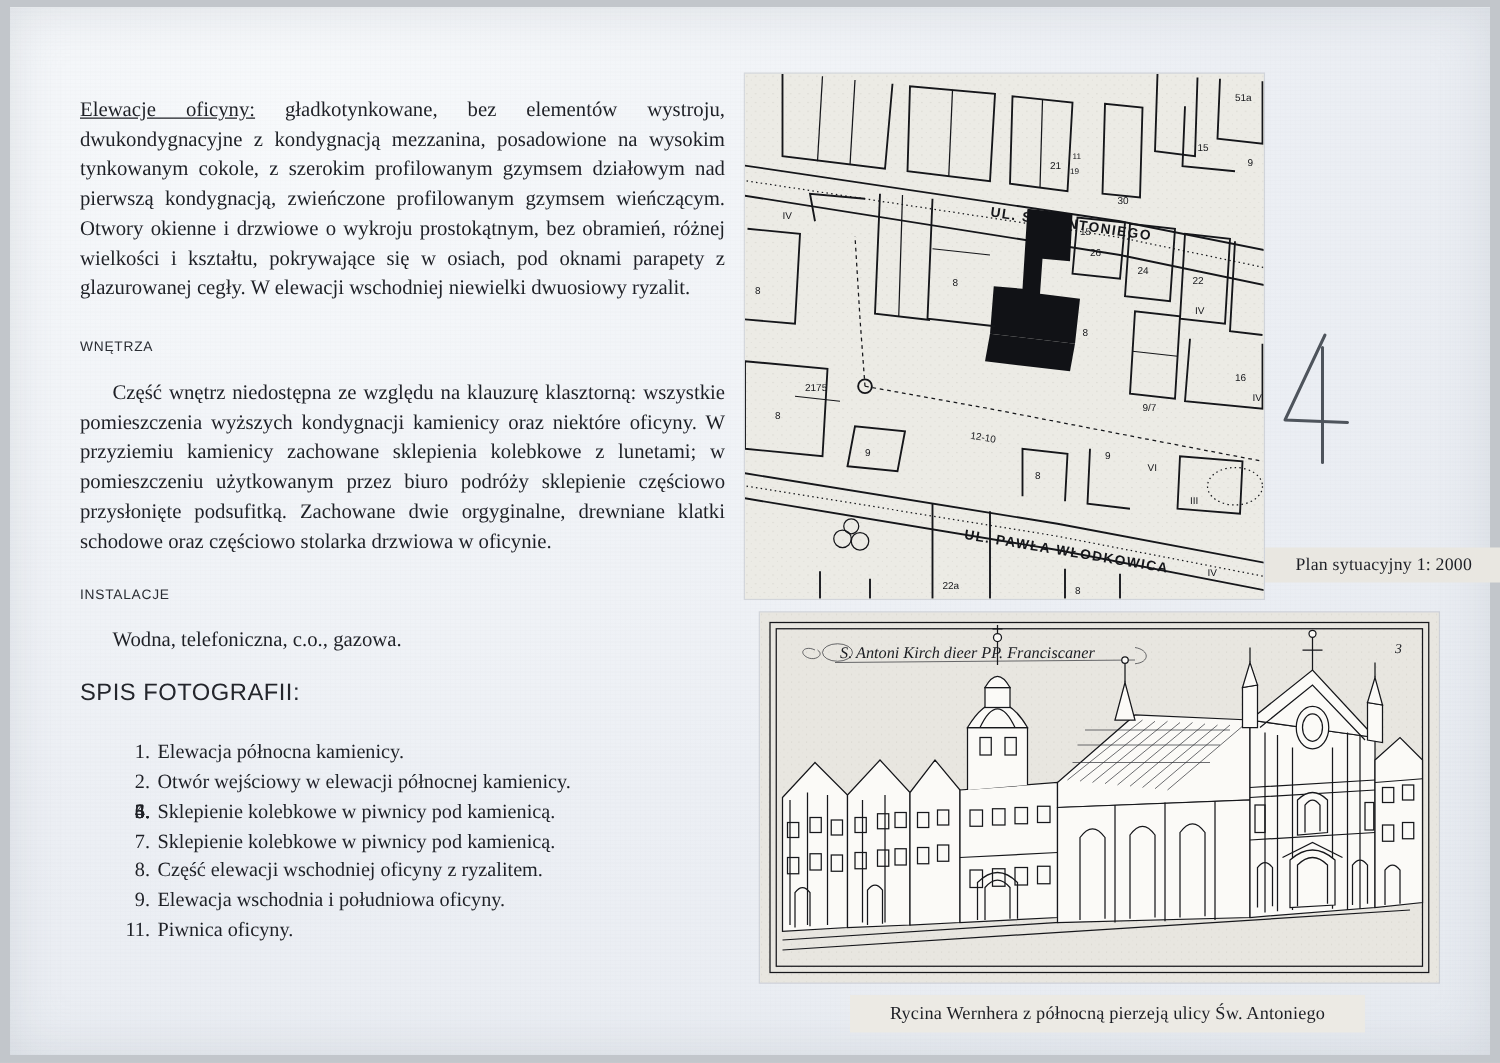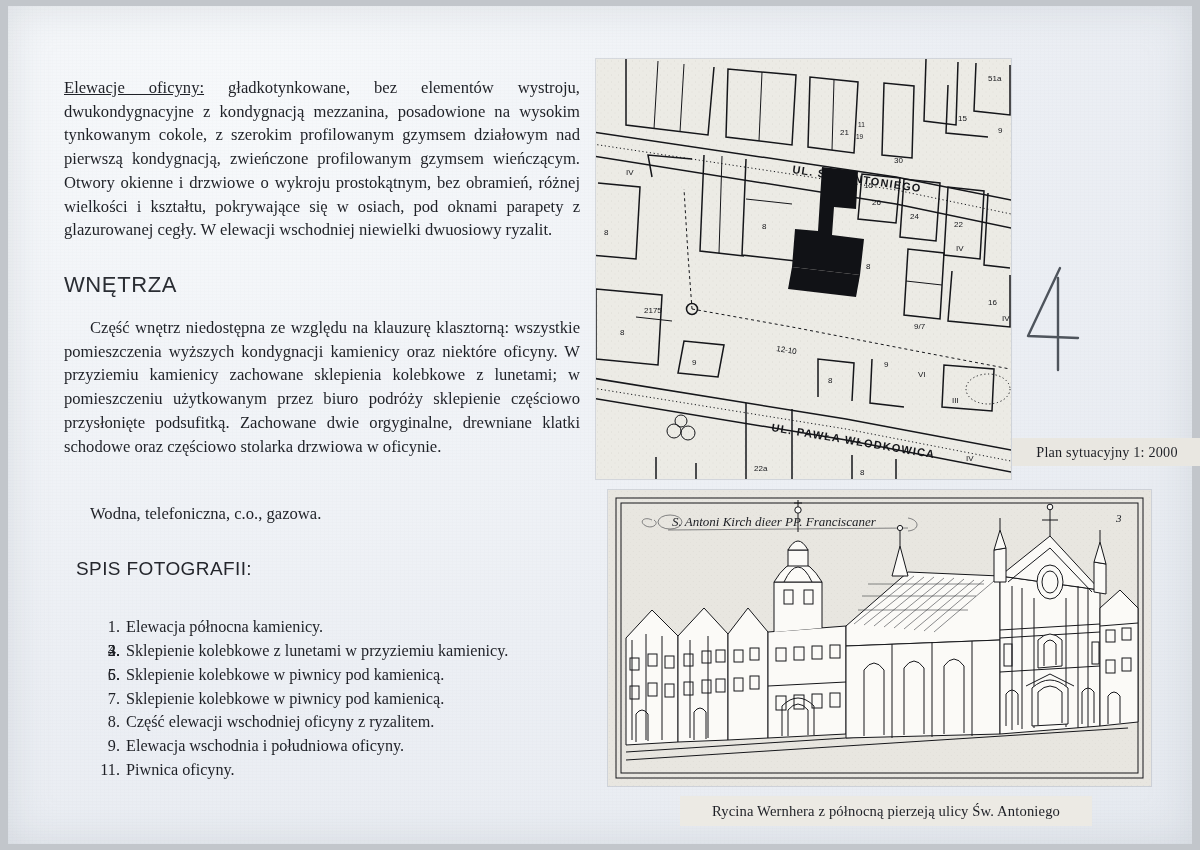--- a/index.html
+++ b/index.html
@@ -58,33 +58,33 @@
     line-height: 1.43;
     text-align: justify;
     text-justify: inter-word;
     color: #1e2026;
   }
   p.body.indent { text-indent: 26px; }
   .lead-underline { text-decoration: underline; }
 
   h2.section {
     font-family: "Liberation Sans", sans-serif;
-    font-size: 22px;
+    font-size: 11px;
     font-weight: 400;
     letter-spacing: .6px;
     color: #2a2d33;
     margin: 0;
   }
   h2.spis {
     font-family: "Liberation Sans", sans-serif;
     font-size: 19px;
     font-weight: 400;
     letter-spacing: .4px;
     color: #24262c;
-    margin: 12px;
+    margin: 0;
   }
 
   .gap-a { height: 30px; }
   .gap-b { height: 18px; }
   .gap-c { height: 26px; }
   .gap-d { height: 20px; }
   .gap-e { height: 24px; }
 
   ol.photos {
     margin: 0;
@@ -182,32 +182,33 @@
     <div id="textcol">
 
       <p class="body"><span class="lead-underline">Elewacje oficyny:</span><span> gładkotynkowane, bez elementów wystroju, dwukondygnacyjne z kondygnacją mezzanina, posadowione na wysokim tynkowanym cokole, z szerokim profilowanym gzymsem działowym nad pierwszą kondygnacją, zwieńczone profilowanym gzymsem wieńczącym. Otwory okienne i drzwiowe o wykroju prostokątnym, bez obramień, różnej wielkości i kształtu, pokrywające się w osiach, pod oknami parapety z glazurowanej cegły. W elewacji wschodniej niewielki dwuosiowy ryzalit.</span></p>
 
       <div class="gap-a"></div>
       <h2 class="section">WNĘTRZA</h2>
       <div class="gap-b"></div>
       <p class="body indent">Część wnętrz niedostępna ze względu na klauzurę klasztorną: wszystkie pomieszczenia wyższych kondygnacji kamienicy oraz niektóre oficyny. W przyziemiu kamienicy zachowane sklepienia kolebkowe z lunetami; w pomieszczeniu użytkowanym przez biuro podróży sklepienie częściowo przysłonięte podsufitką. Zachowane dwie orgyginalne, drewniane klatki schodowe oraz częściowo stolarka drzwiowa w oficynie.</p>
 
       <div class="gap-c"></div>
+      <h2 class="section">INSTALACJE</h2>
       <div class="gap-b"></div>
       <p class="body indent">Wodna, telefoniczna, c.o., gazowa.</p>
 
       <div class="gap-d"></div>
       <h2 class="spis">SPIS FOTOGRAFII:</h2>
       <div class="gap-e"></div>
 
       <ol class="photos" id="photo-list">
           <li><span class="num">1.</span><span>Elewacja północna kamienicy.</span></li>
-          <li><span class="num">2.</span></li>
+          <li><span class="num">2.</span><span>Otwór wejściowy w elewacji północnej kamienicy.</span></li>
           <li><span class="num">3.</span></li>
-          <li><span class="num">4.</span><span>Sklepienie kolebkowe z lunetami w przyziemiu kamienicy.</span></li>
+          <li><span class="num">4.</span></li>
           <li><span class="num">5.</span></li>
           <li><span class="num">6.</span><span>Sklepienie kolebkowe w piwnicy pod kamienicą.</span></li>
           <li><span class="num">7.</span><span>Sklepienie kolebkowe w piwnicy pod kamienicą.</span></li>
           <li><span class="num">8.</span><span>Część elewacji wschodniej oficyny z ryzalitem.</span></li>
           <li><span class="num">9.</span><span>Elewacja wschodnia i południowa oficyny.</span></li>
           <li><span class="num">11.</span><span>Piwnica oficyny.</span></li>
         </ol>
     </div>
 
     <div id="map-wrap">

